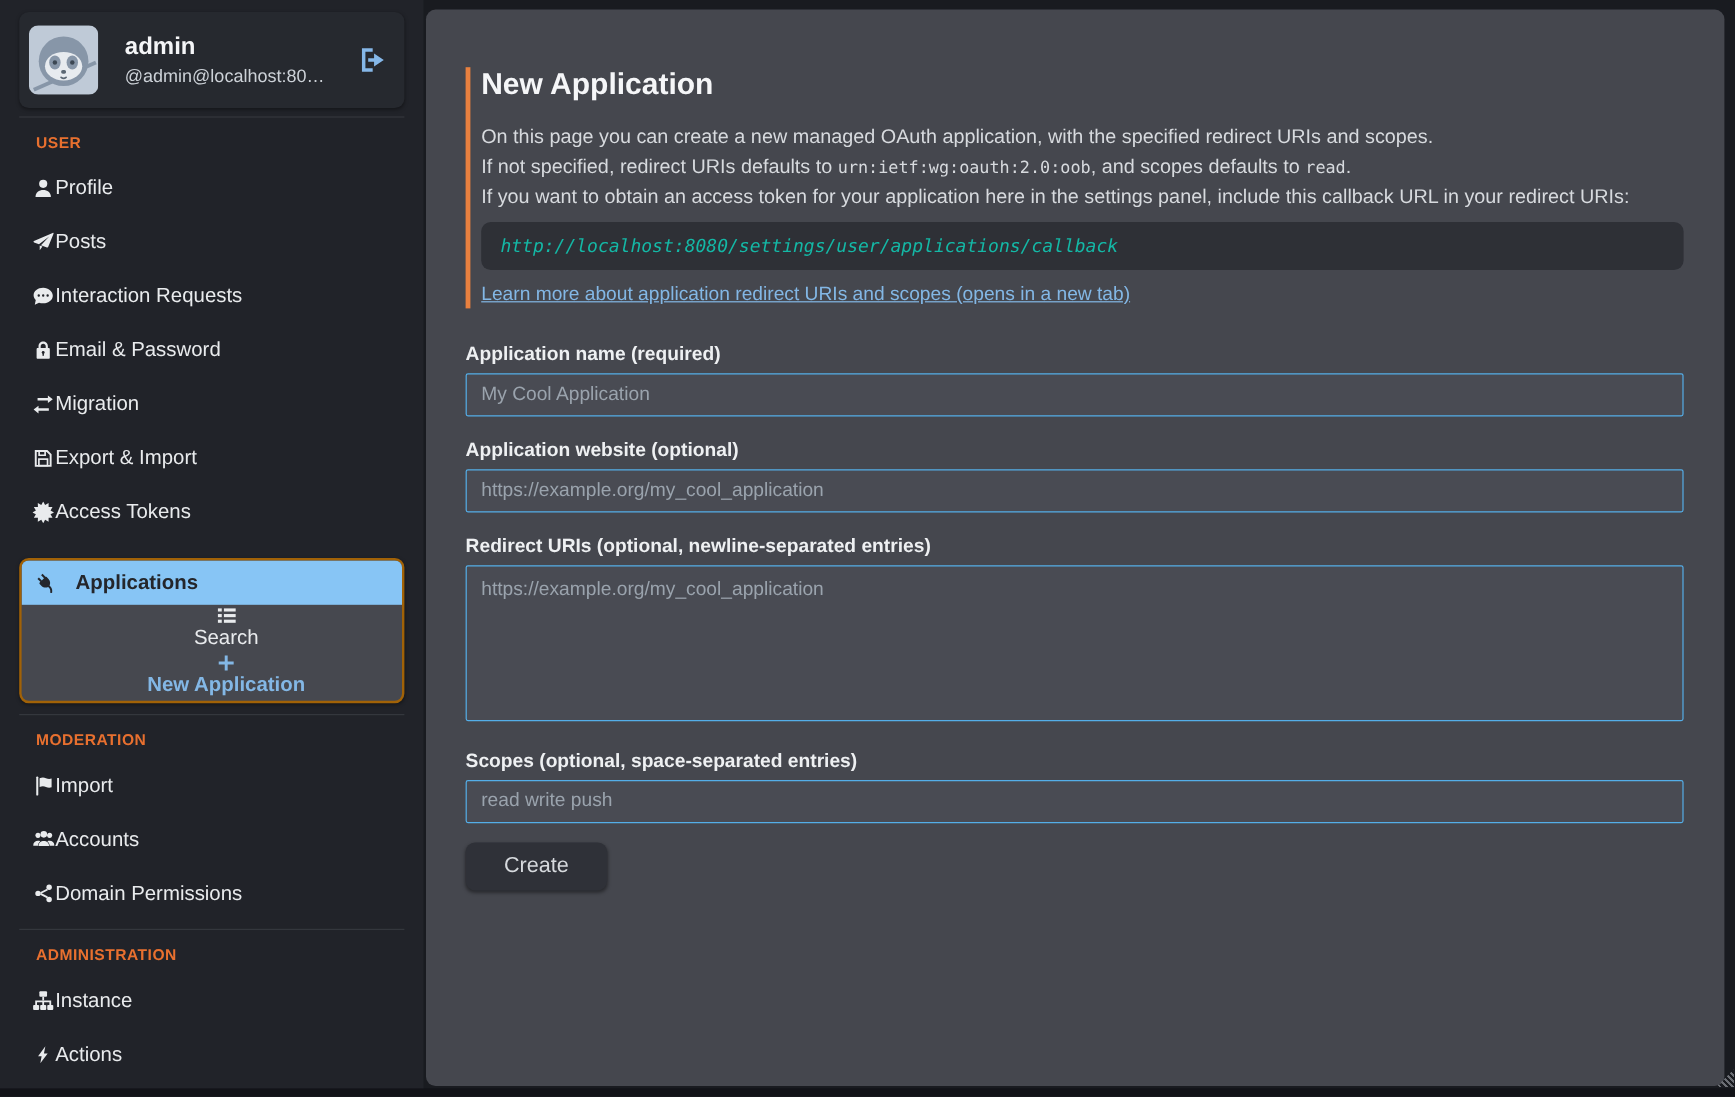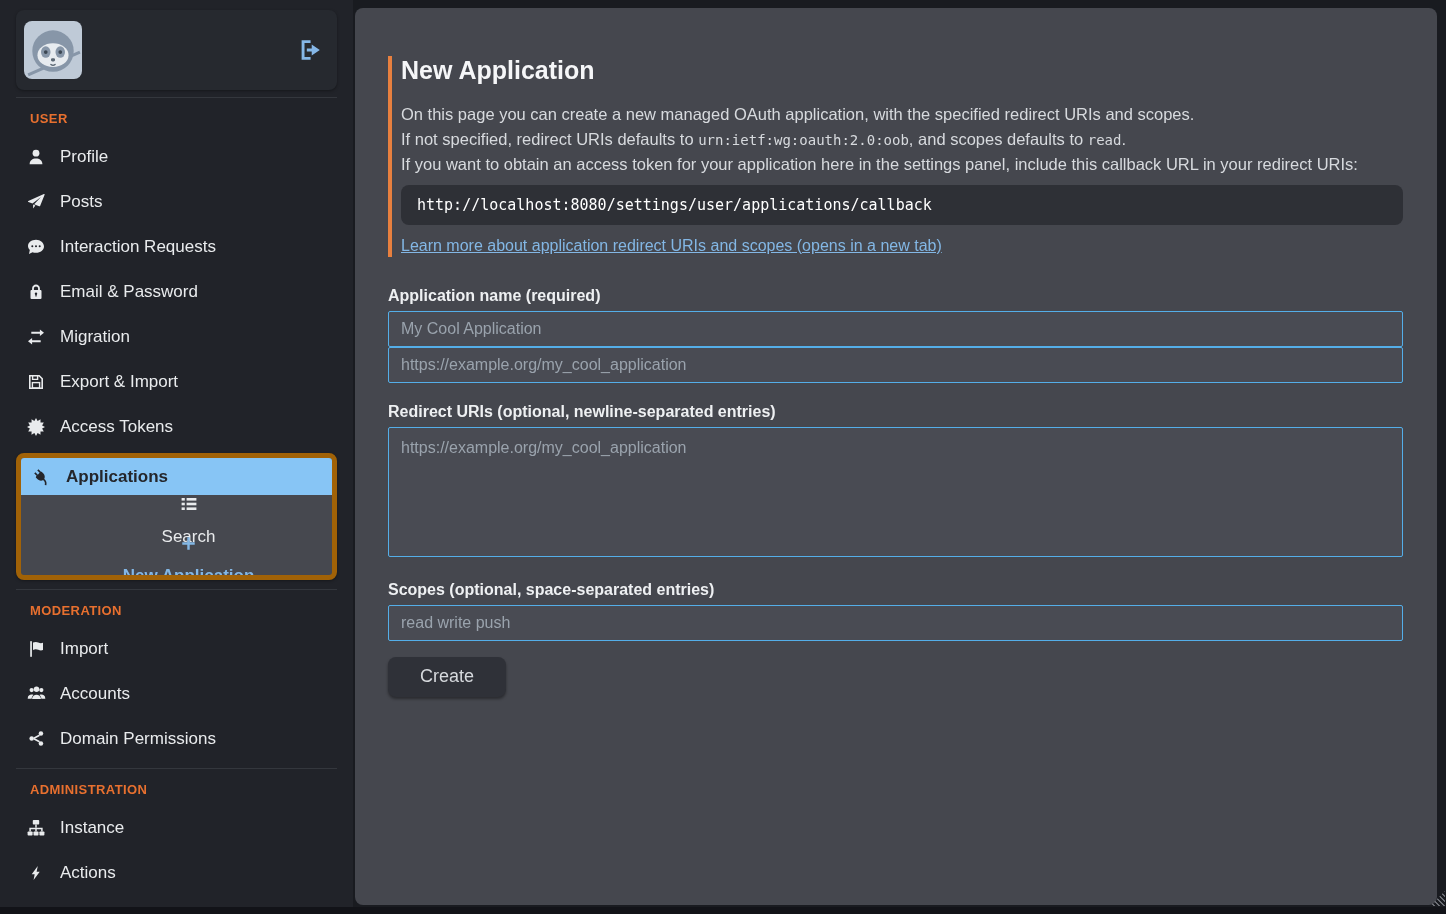--- a/index.html
+++ b/index.html
@@ -21,48 +21,48 @@
   .user-names { display:flex; flex-direction:column; gap:4px; min-width:0; }
   .user-name { font-size:20px; font-weight:bold; color:#f4f5f7; }
   .user-handle { font-size:15px; color:#ccd1d7; white-space:nowrap; overflow:hidden; }
   .logout-btn { margin-left:auto; color:#85b7e8; flex:none; cursor:pointer; display:flex; }
   .sidebar-divider { height:1px; background:#34373d; margin-top:7px; }
   .section-label {
     color:var(--section_orange,#e8702f); font-size:13px; font-weight:bold;
     letter-spacing:.4px; margin:13px 0 8px 14px;
   }
   .nav-item {
-    display:flex; align-items:center; gap:14px; height:45px;
+    display:flex; align-items:center; height:45px;
     padding-left:10px; font-size:17px; color:#e9ebed; cursor:pointer;
   }
   .nav-icon { width:20px; display:flex; justify-content:center; align-items:center; flex:none; }
   svg.ic { display:block; }
   .app-block {
-    border:5px solid #a16207; border-radius:8px; overflow:hidden; margin-top:4px;
+    border:2px solid #a16207; border-radius:8px; overflow:hidden; margin-top:16px;
     background:#46484f; box-shadow:0 1px 3px rgba(0,0,0,.35);
   }
   .app-block-header {
     background:var(--accent_blue,#87c5f5); color:#24262b; font-weight:bold;
     height:37px; display:flex; align-items:center; gap:14px; padding-left:11px;
     font-size:17px; cursor:pointer;
   }
   .app-sub .nav-item { height:40px; padding-left:24px;flex-direction:column; }
   .nav-item.active-sub { color:var(--link_blue,#83b7e5); font-weight:bold; }
   
   .main-panel {
     position:absolute; left:355px; top:8px; width:1082px; height:897px;
     background:#45474e; border-radius:8px; padding:48px 34px 0 33px;
   }
   .docs { border-left:4px solid var(--accent_orange,#e8803f); padding:0 0 2px 9px; }
   .page-title { font-size:25px; font-weight:bold; color:#f5f6f8; margin-bottom:17px; }
   .docs-text { color:#d7dade; font-size:16.5px; line-height:24.5px; }
   .inline-code { font-family:"DejaVu Sans Mono", monospace; font-size:14px; color:#d7dade; }
   .callback-box {
     background:#2e3036; border-radius:8px; padding:11px 16px; margin-top:8px;
-    font-family:"DejaVu Sans Mono", monospace; font-size:15px; color:#ffffff;
+    font-family:"DejaVu Sans Mono", monospace; font-size:15px; color:#14b8a6;font-style:italic;
   }
   .learn-link {
     display:inline-block; margin-top:12px; color:var(--link_blue,#83b7e5);
     font-size:16px; text-decoration:underline; cursor:pointer;
   }
   .form-label { display:block; font-weight:bold; font-size:16px; color:#eef0f2; margin:20px 0 6px; }
   .form-label.first { margin-top:30px; }
   .form-input, .form-textarea {
     width:1015px; background:#494b53; border:1px solid var(--input_border,#54aee8);
     border-radius:2px; color:#eab308; font-size:16px; padding:0 12px;
@@ -96,20 +96,24 @@
         <path d="M4 52 L54 30" stroke="#8796a8" stroke-width="3" fill="none"></path>
         <circle cx="28" cy="29" r="20" fill="#8796a8"></circle>
         <ellipse cx="28" cy="33" rx="15" ry="11.5" fill="#e7ebef"></ellipse>
         <ellipse cx="21" cy="30" rx="4.6" ry="5.6" fill="#8796a8"></ellipse>
         <ellipse cx="35" cy="30" rx="4.6" ry="5.6" fill="#8796a8"></ellipse>
         <circle cx="21" cy="30" r="1.8" fill="#3c4753"></circle>
         <circle cx="35" cy="30" r="1.8" fill="#3c4753"></circle>
         <rect x="26" y="36" width="4" height="3" rx="1.4" fill="#5b6773"></rect>
         <path d="M26 42 q2 1.6 4 0" stroke="#5b6773" stroke-width="1.4" fill="none" stroke-linecap="round"></path>
       </svg>
+    </div>
+    <div class="user-names">
+      <span class="user-name">admin</span>
+      <span class="user-handle">@admin@localhost:80…</span>
     </div>
     <span class="logout-btn">
       <svg class="ic" width="26" height="26" viewBox="0 0 18 18" fill="currentColor">
         <path d="M3.2 2.2h6.2v2H5.2v9.6h4.2v2H3.2z"></path>
         <path d="M10.2 5.2l5.6 3.8-5.6 3.8V10H6.8V8h3.4z"></path>
       </svg>
     </span>
   </div>
 
   <div class="sidebar-divider"></div>
@@ -301,20 +305,21 @@
       <div>If you want to obtain an access token for your application here in the settings panel, include this callback URL in your redirect URIs:</div>
     </div>
     <div class="callback-box">http://localhost:8080/settings/user/applications/callback</div>
     <a class="learn-link">Learn more about application redirect URIs and scopes (opens in a new tab)</a>
   </section>
 
   <form>
     <label class="form-label first">Application name (required)</label>
     <input class="form-input" type="text" placeholder="My Cool Application" style="">
 
+    <label class="form-label">Application website (optional)</label>
     <input class="form-input" type="text" placeholder="https://example.org/my_cool_application" style="">
 
     <label class="form-label">Redirect URIs (optional, newline-separated entries)</label>
     <textarea class="form-textarea" placeholder="https://example.org/my_cool_application" style=""></textarea>
 
     <label class="form-label">Scopes (optional, space-separated entries)</label>
     <input class="form-input" type="text" placeholder="read write push" style="">
 
     <div>
       <button class="create-btn">Create</button>

